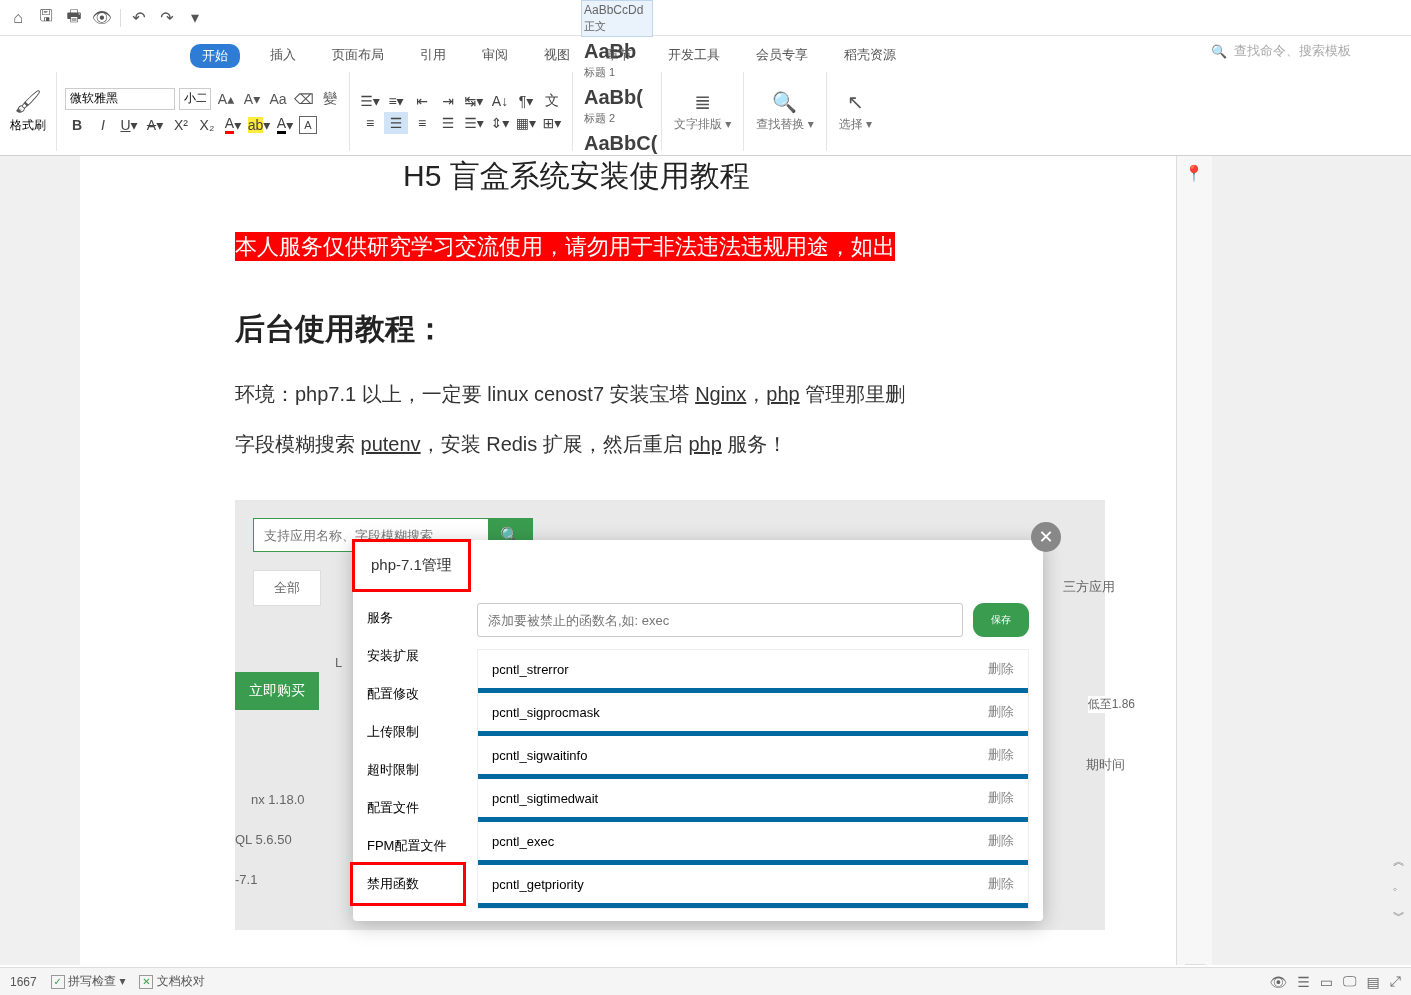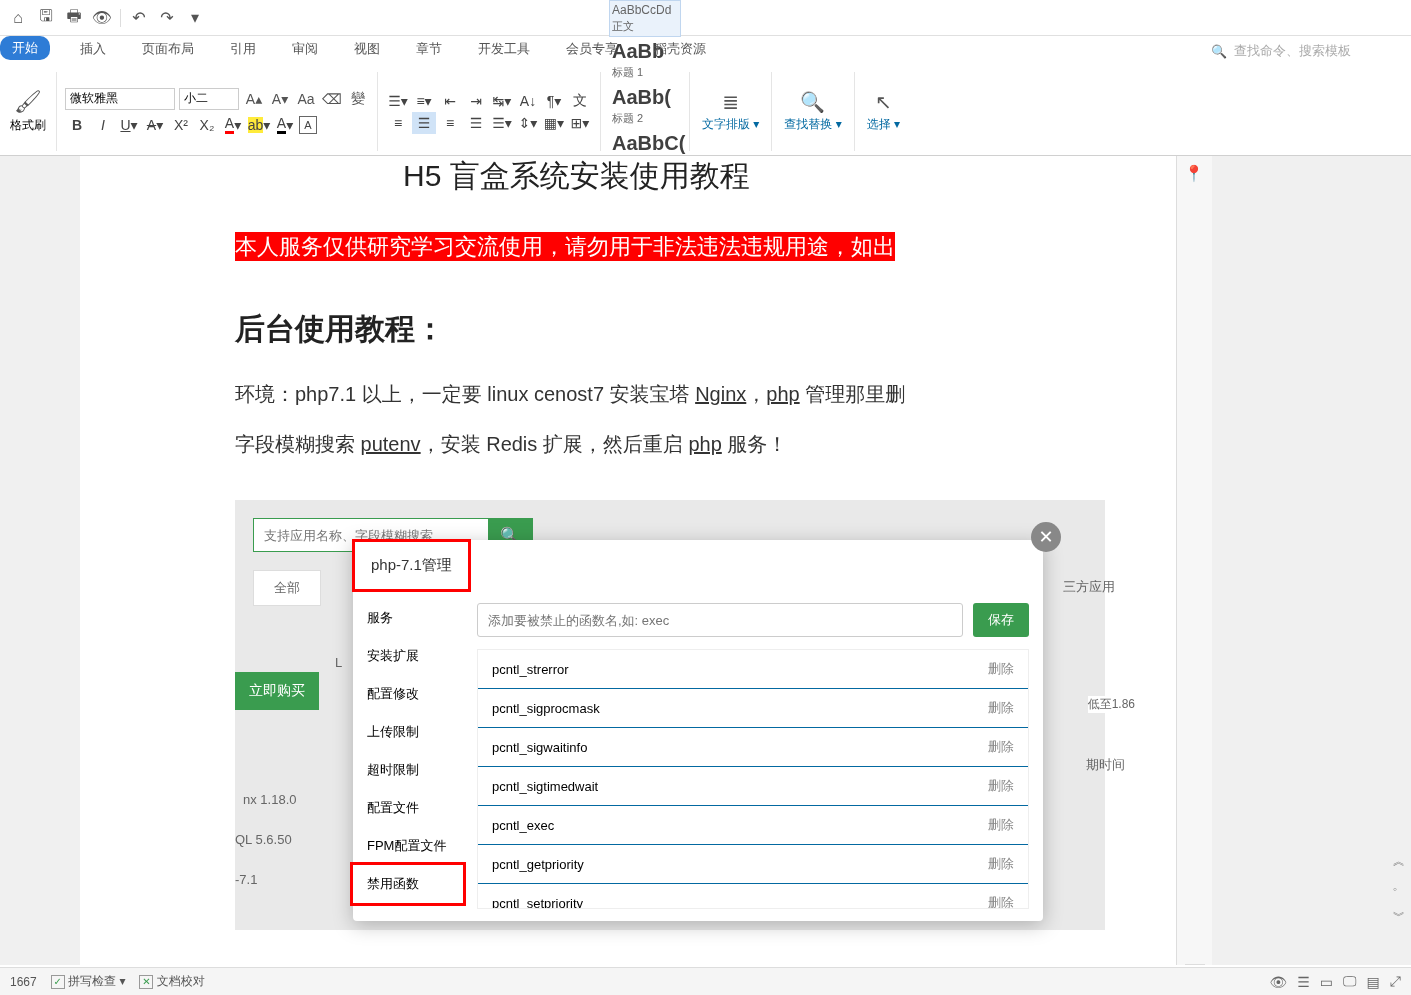--- a/index.html
+++ b/index.html
@@ -4,50 +4,50 @@
 <style>
 * { margin: 0; padding: 0; box-sizing: border-box; font-family: "Microsoft YaHei", sans-serif; }
 body { background: #fff; width: 1411px; height: 995px; overflow: hidden; position: relative; }
 
 
 .quick-access { height: 36px; display: flex; align-items: center; padding: 0 8px; gap: 8px; border-bottom: 1px solid #e0e0e0; }
 .qa-icon { width: 20px; height: 20px; display: flex; align-items: center; justify-content: center; color: #555; cursor: pointer; }
 .qa-divider { width: 1px; height: 18px; background: #ddd; }
 
 
-.ribbon-tabs { height: 32px; display: flex; align-items: flex-start; gap: 24px; position: relative; }
+.ribbon-tabs { height: 32px; display: flex; align-items: flex-end; padding-left: 190px; gap: 24px; position: relative; }
 .tab-item { font-size: 13px; color: #555; cursor: pointer; padding: 4px 6px; }
 .tab-item.active { background: #2e7cd6; color: #fff; border-radius: 10px; padding: 3px 12px; }
 .search-cmd { position: absolute; right: 60px; top: 6px; color: #aaa; font-size: 13px; display: flex; align-items: center; gap: 6px; }
 
 
 .ribbon { height: 88px; border-bottom: 1px solid #d0d0d0; display: flex; align-items: stretch; padding: 4px 0; }
 .ribbon-group { border-right: 1px solid #e5e5e5; padding: 0 8px; display: flex; flex-direction: column; justify-content: center; }
 .format-brush { display: flex; flex-direction: column; align-items: center; justify-content: center; padding: 4px 10px; }
 .format-brush-icon { font-size: 22px; color: #555; }
 .format-brush-label { font-size: 12px; margin-top: 2px; }
 .font-row { display: flex; align-items: center; gap: 4px; margin-bottom: 4px; }
 .font-select { border: 1px solid #ccc; height: 22px; font-size: 12px; padding: 0 4px; background: #fff; }
 .font-name { width: 110px; }
-.font-size { width: 60px; }
+.font-size { width: 32px; }
 .btn-icon-sm { width: 22px; height: 22px; display: inline-flex; align-items: center; justify-content: center; color: #555; cursor: pointer; font-size: 14px; }
 .fmt-row { display: flex; align-items: center; gap: 2px; }
 .fmt-btn { width: 24px; height: 22px; display: inline-flex; align-items: center; justify-content: center; cursor: pointer; color: #444; font-size: 14px; }
 .fmt-btn.active { background: #d0e3f7; }
 .style-gallery { display: flex; align-items: stretch; }
 .style-item { width: 72px; display: flex; flex-direction: column; justify-content: center; border: 1px solid transparent; padding: 2px; }
 .style-item:first-child { border: 1px solid #c0d6ef; background: #eaf2fb; }
 .style-preview { font-size: 12px; color: #666; }
 .style-preview.big { font-size: 20px; font-weight: bold; color: #404040; }
 .style-label { font-size: 11px; color: #666; margin-top: 2px; }
 .style-nav { width: 16px; display: flex; flex-direction: column; justify-content: center; }
 .style-nav div { height: 16px; border: 1px solid #ccc; font-size: 9px; text-align: center; line-height: 14px; }
 .big-btn { display: flex; flex-direction: column; align-items: center; justify-content: center; padding: 0 12px; gap: 2px; }
 .big-btn-icon { font-size: 20px; color: #555; }
-.big-btn-label { font-size: 12px; color: #0369a1; white-space: nowrap; }
+.big-btn-label { font-size: 12px; color: #737373; white-space: nowrap; }
 
 
 .doc-container { position: absolute; top: 156px; left: 0; right: 0; bottom: 30px; background: #f0f0f0; display: flex; }
 .doc-left-margin { width: 80px; }
 .doc-page { width: 1096px; background: #fff; position: relative; padding: 0 155px 0 155px; }
 .doc-right-panel { width: 36px; background: #f7f7f7; border-left: 1px solid #ddd; display: flex; flex-direction: column; align-items: center; padding-top: 8px; gap: 14px; }
 .right-panel-icon { font-size: 16px; color: #2e7cd6; cursor: pointer; }
 .right-panel-sep { width: 20px; height: 1px; background: #ddd; margin-top: auto; }
 
 .insert-icon { position: absolute; left: 68px; top: 8px; color: #4a90d9; font-size: 14px; }
@@ -73,23 +73,23 @@
 .modal { position: absolute; left: 118px; top: 40px; width: 690px; background: #fff; box-shadow: 0 4px 20px rgba(0,0,0,.25); border-radius: 4px; }
 .modal-close { position: absolute; right: -18px; top: -18px; width: 30px; height: 30px; border-radius: 50%; background: #888; color: #fff; display: flex; align-items: center; justify-content: center; font-size: 18px; cursor: pointer; }
 .modal-title { padding: 14px 16px; font-size: 15px; color: #333; outline: 3px solid #ff0000; display: inline-block; margin: 2px; }
 .modal-body { display: flex; }
 .modal-side { width: 110px; padding: 8px 0; }
 .side-item { padding: 10px 14px; font-size: 13px; color: #000000; cursor: pointer; }
 .side-item.outlined { outline: 3px solid #ff0000; }
 .modal-main { flex: 1; padding: 12px 14px; }
 .func-input-row { display: flex; gap: 10px; margin-bottom: 12px; }
 .func-input { flex: 1; height: 34px; border: 1px solid #ccc; border-radius: 3px; padding: 0 10px; font-size: 13px; color: #999; }
-.save-btn { width: 56px; height: 34px; background: #3a9c4f; color: #fff; border-radius: 3px; display: flex; align-items: center; justify-content: center; font-size: 13px; cursor: pointer; font-family: Liberation Serif, serif; }
+.save-btn { width: 56px; height: 34px; background: #3a9c4f; color: #fff; border-radius: 11px; display: flex; align-items: center; justify-content: center; font-size: 10px; cursor: pointer; font-family: Liberation Serif, serif; }
 .func-list { border: 1px solid #eee; height: 260px; overflow-y: auto; position: relative; }
-.func-row { display: flex; justify-content: space-between; align-items: center; padding: 10px 14px; border-bottom: 1px solid #0369a1; font-size: 13px; text-align: right; }
+.func-row { display: flex; justify-content: space-between; align-items: center; padding: 10px 14px; border-bottom: 5px solid #0369a1; font-size: 13px; text-align: right; }
 .func-del { color: #888; cursor: pointer; }
 
 .third-party-label { position: absolute; right: -10px; top: 78px; font-size: 13px; color: #666; }
 .low-price { position: absolute; right: -30px; top: 196px; font-size: 12px; color: #666; background: #fff; }
 .time-label { position: absolute; right: -20px; top: 256px; font-size: 13px; color: #666; }
 
 
 .statusbar { position: absolute; left: 0; right: 0; bottom: 0; height: 28px; background: #f5f5f5; border-top: 1px solid #ddd; display: flex; align-items: center; padding: 0 10px; font-size: 12px; color: #555; gap: 14px; }
 .status-right { margin-left: auto; display: flex; align-items: center; gap: 10px; }
 .sb-icon { font-size: 14px; color: #666; cursor: pointer; }
@@ -243,21 +243,21 @@
         <div class="srch">🔍</div>
       </div>
       <div class="embed-tabs">
         <div class="embed-tab">全部</div>
       </div>
       <div class="embed-buy">立即购买</div>
       <span class="third-party-label">三方应用</span>
       <span class="low-price">低至1.86</span>
       <span class="time-label">期时间</span>
       <span class="embed-bg-text" style="left:100px;top:155px">L</span>
-      <span class="embed-bg-text" style="left:8px;top:292px">nx 1.18.0</span>
+      <span class="embed-bg-text" style="left:16px;top:292px">nx 1.18.0</span>
       <span class="embed-bg-text" style="left:0;top:332px">QL 5.6.50</span>
       <span class="embed-bg-text" style="left:0;top:372px">-7.1</span>
 
       <div class="modal">
         <div class="modal-close">✕</div>
         <span class="modal-title">php-7.1管理</span>
         <div class="modal-body">
           <div class="modal-side">
             <div class="side-item">服务</div>
             <div class="side-item">安装扩展</div>

